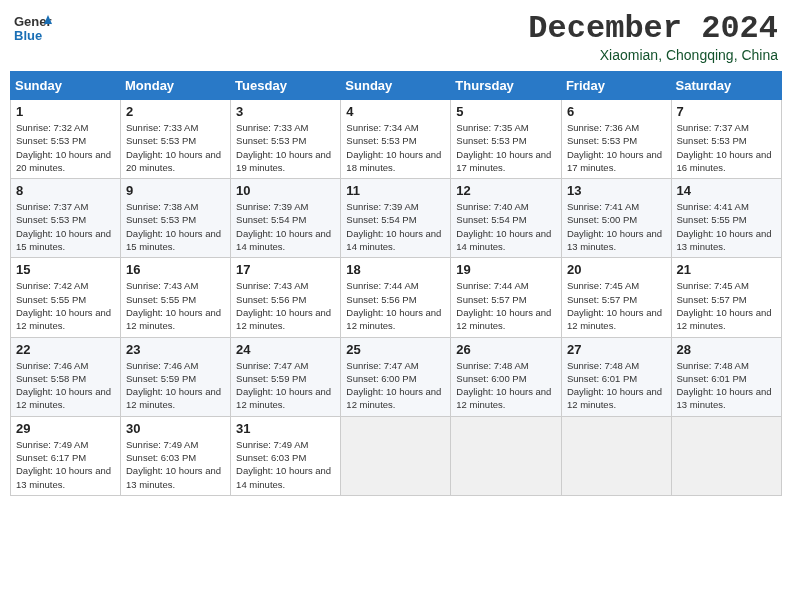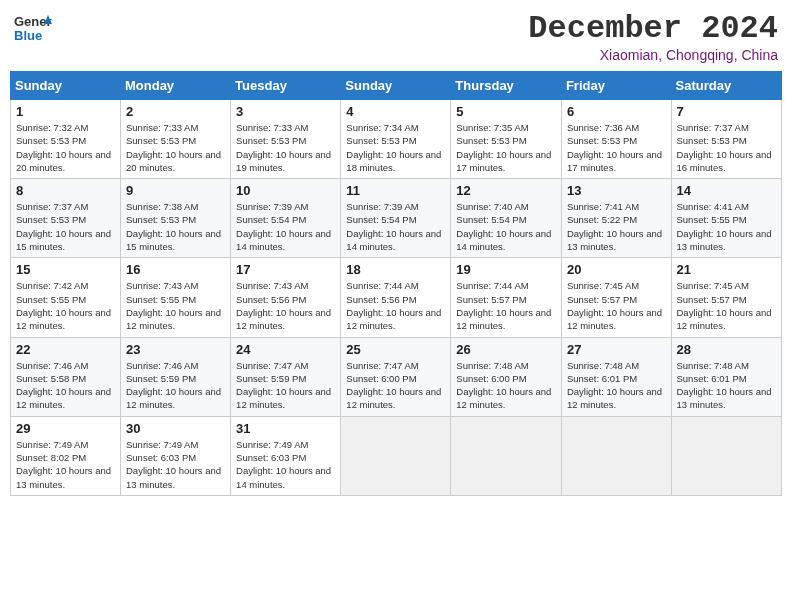--- a/index.html
+++ b/index.html
@@ -25,21 +25,21 @@
       text-align: right;
     }
     .month-title {
       font-size: 32px;
       font-weight: bold;
       color: #333;
       font-family: Liberation Mono, monospace;
     }
     .location {
       font-size: 14px;
-      color: #701a75;
+      color: #14532d;
     }
     .calendar {
       width: 100%;
       border-collapse: collapse;
       font-size: 10.5px;
     }
     .calendar th {
       background-color: #2979c7;
       color: #fff;
       padding: 6px 4px;
@@ -190,21 +190,21 @@
         <td>
           <span class="day-num">12</span>
           <div class="day-info">Sunrise: 7:40 AM
 Sunset: 5:54 PM
 Daylight: 10 hours
 and 14 minutes.</div>
         </td>
         <td>
           <span class="day-num">13</span>
           <div class="day-info">Sunrise: 7:41 AM
-Sunset: 5:22 PM
+Sunset: 5:00 PM
 Daylight: 10 hours
 and 13 minutes.</div>
         </td>
         <td>
           <span class="day-num">14</span>
           <div class="day-info">Sunrise: 4:41 AM
 Sunset: 5:55 PM
 Daylight: 10 hours
 and 13 minutes.</div>
         </td>
@@ -308,21 +308,21 @@
           <div class="day-info">Sunrise: 7:48 AM
 Sunset: 6:01 PM
 Daylight: 10 hours
 and 13 minutes.</div>
         </td>
       </tr>
       <tr>
         <td>
           <span class="day-num">29</span>
           <div class="day-info">Sunrise: 7:49 AM
-Sunset: 8:02 PM
+Sunset: 6:17 PM
 Daylight: 10 hours
 and 13 minutes.</div>
         </td>
         <td>
           <span class="day-num">30</span>
           <div class="day-info">Sunrise: 7:49 AM
 Sunset: 6:03 PM
 Daylight: 10 hours
 and 13 minutes.</div>
         </td>

